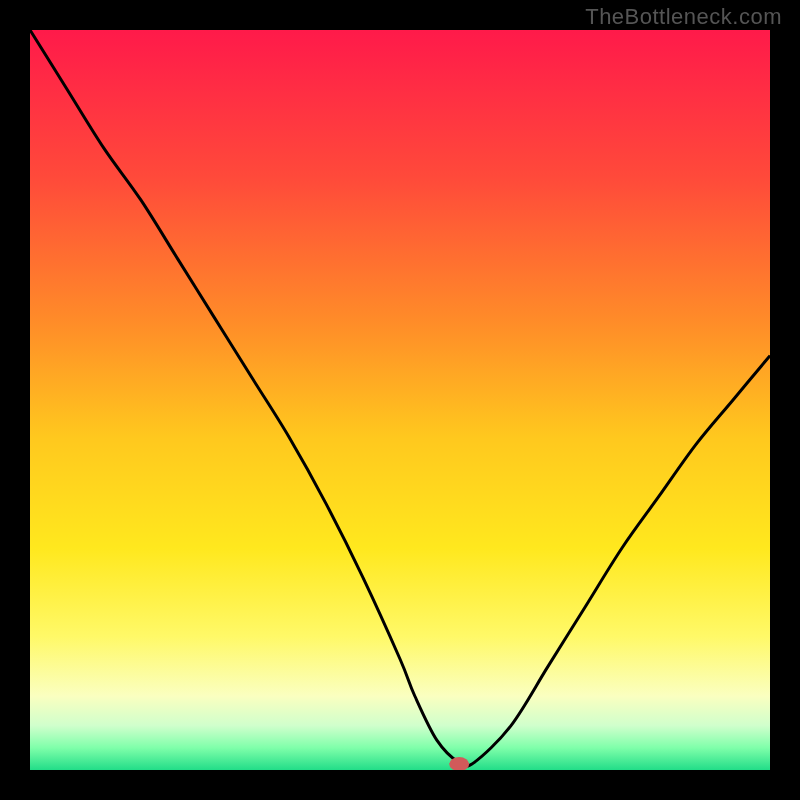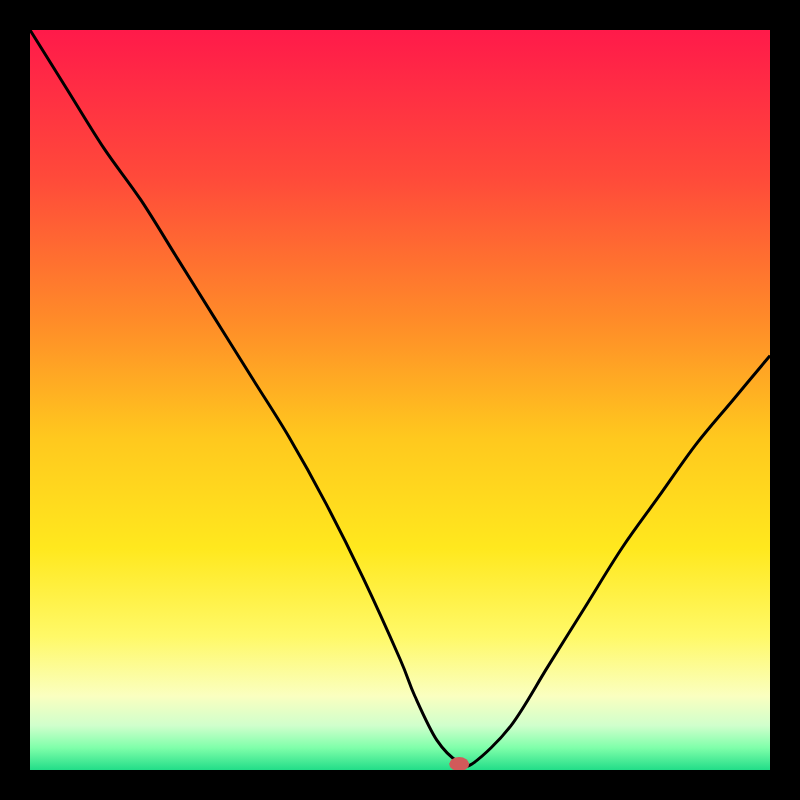--- a/index.html
+++ b/index.html
@@ -37,20 +37,21 @@
   svg {
     display: block;
     width: 740px;
     height: 740px;
   }
 </style>
 </head>
 <body>
 
 <div class="frame">
+  <div class="watermark">TheBottleneck.com</div>
 
   <div class="plot-wrap">
     <svg id="chart-svg" viewBox="0 0 740 740">
       <defs>
         <linearGradient id="bg-grad" x1="0" y1="0" x2="0" y2="1">
             <stop offset="0%" stop-color="#ff1a4a"></stop>
             <stop offset="20%" stop-color="#ff4a3a"></stop>
             <stop offset="40%" stop-color="#ff8e28"></stop>
             <stop offset="55.00000000000001%" stop-color="#ffc81e"></stop>
             <stop offset="70%" stop-color="#ffe81e"></stop>

